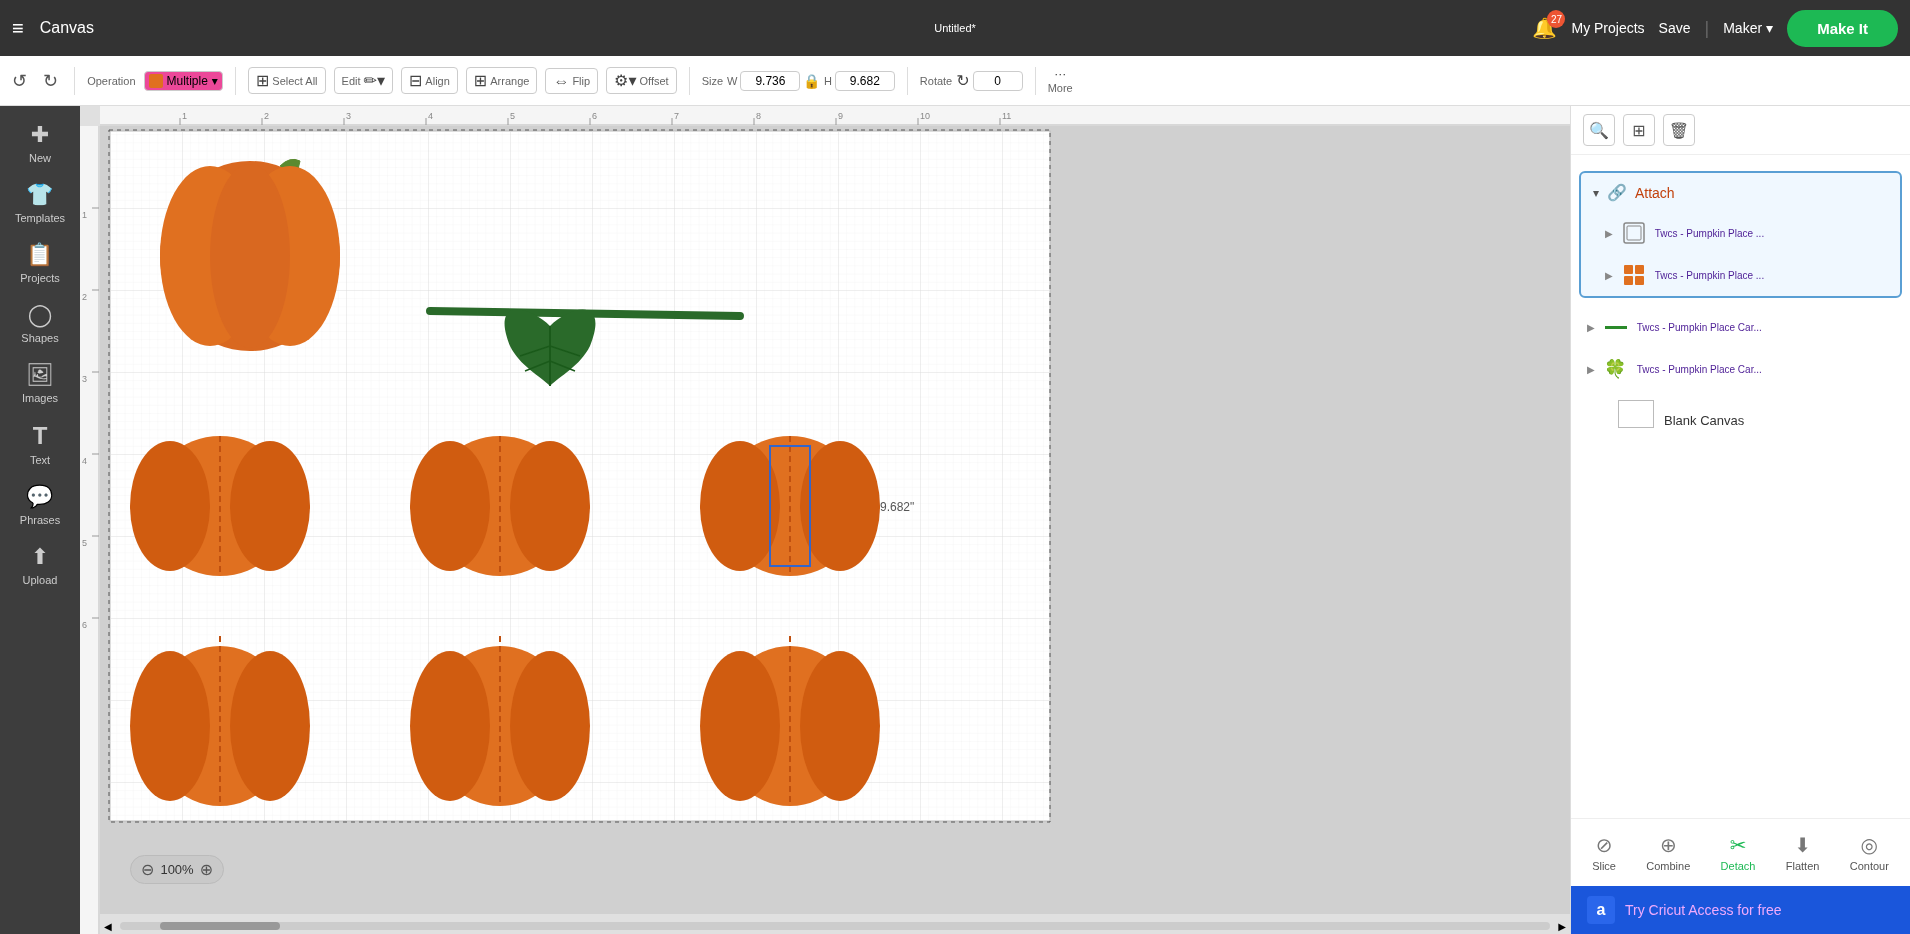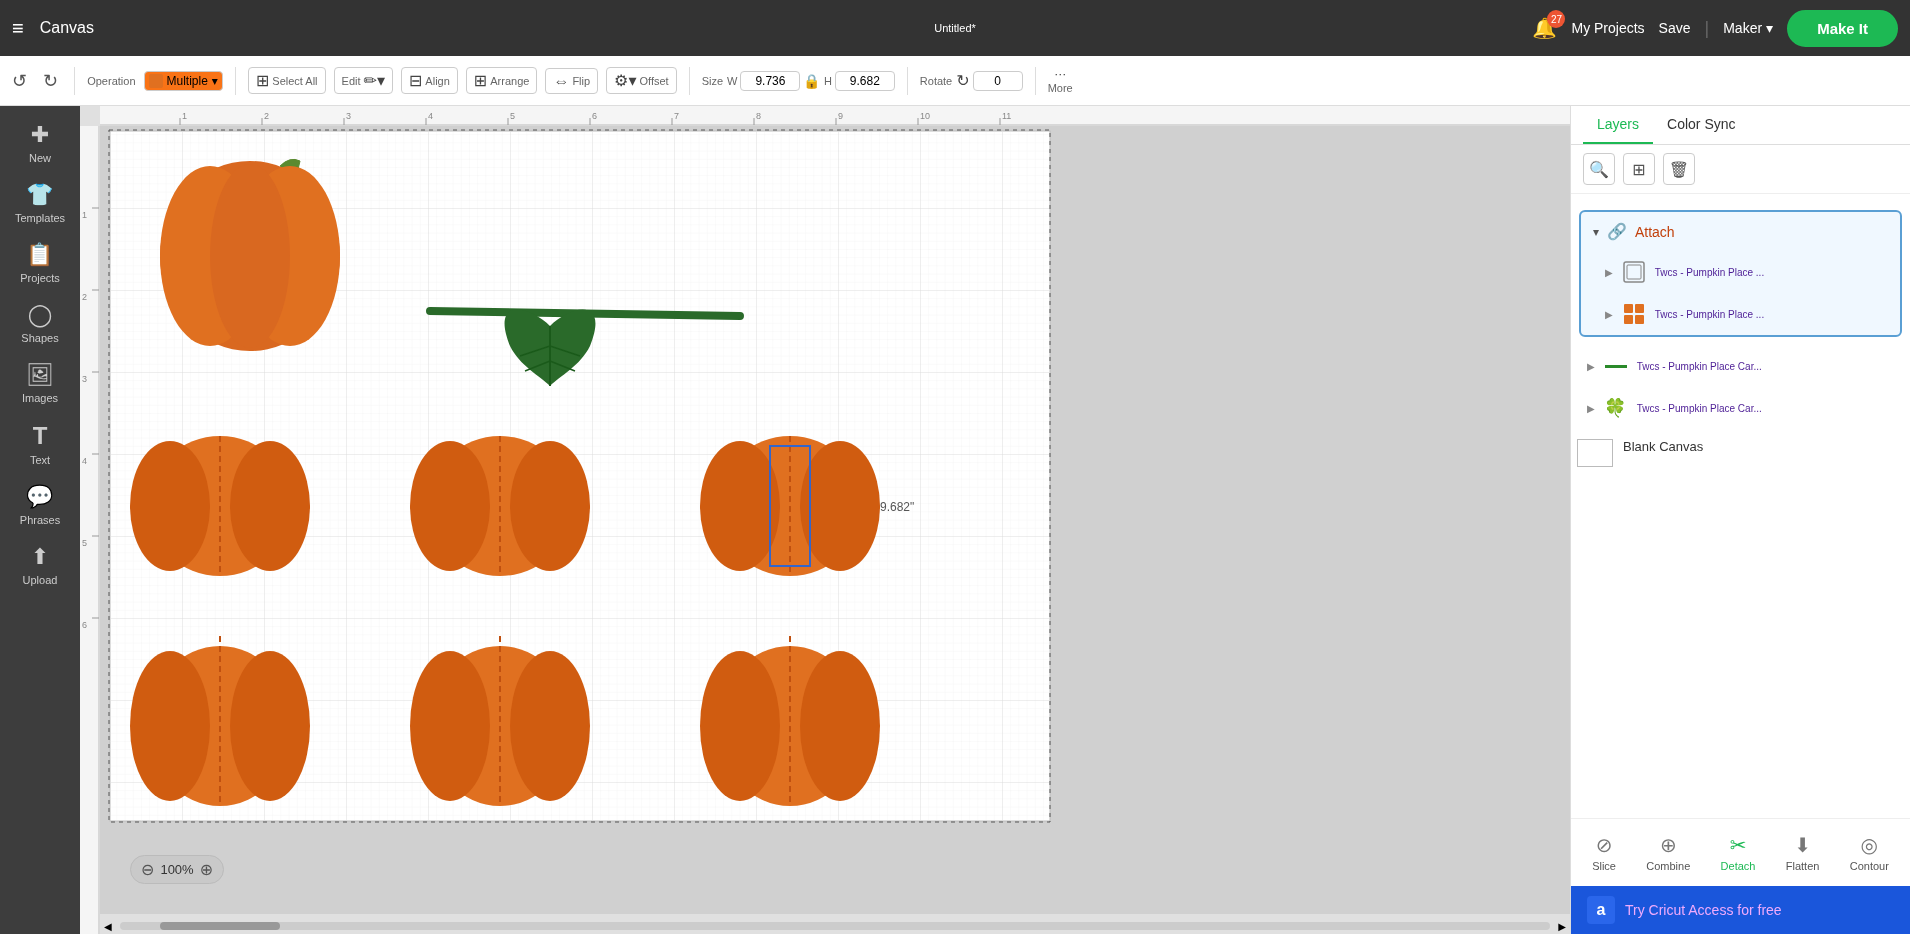--- a/index.html
+++ b/index.html
@@ -22,21 +22,21 @@
     .make-it-btn { background: #1db954; color: white; border: 2px solid #1db954; border-radius: 24px; padding: 8px 28px; font-size: 15px; font-weight: 600; cursor: pointer; }
 
     
     #toolbar {
       width: 100%; height: 50px; background: #fff; display: flex; align-items: center; padding: 0 8px; gap: 8px; border-bottom: 1px solid #ddd; position: relative; z-index: 50;
     }
     .tb-undo, .tb-redo { font-size: 18px; color: #555; cursor: pointer; padding: 4px; }
     .tb-sep { width: 1px; height: 28px; background: #ddd; margin: 0 4px; }
     .tb-group { display: flex; align-items: center; gap: 4px; }
     .tb-label { font-size: 11px; color: #666; }
-    .tb-select { border: 1px solid #ccc; border-radius: 4px; padding: 2px 4px; font-size: 12px; display: flex; align-items: center; gap: 4px; cursor: pointer; background: #f97316; }
+    .tb-select { border: 1px solid #ccc; border-radius: 4px; padding: 2px 4px; font-size: 12px; display: flex; align-items: center; gap: 4px; cursor: pointer; background: #ec4899; }
     .tb-color-dot { width: 14px; height: 14px; background: #e07020; border-radius: 2px; }
     .tb-btn { border: 1px solid #ccc; border-radius: 4px; padding: 3px 7px; font-size: 12px; cursor: pointer; background: white; display: flex; align-items: center; gap: 3px; }
     .tb-icon { font-size: 16px; color: #444; }
     .tb-num-input { border: 1px solid #ccc; border-radius: 4px; width: 60px; padding: 2px 4px; font-size: 12px; text-align: center; }
     .lock-icon { font-size: 14px; color: #666; }
     .rotate-input { width: 50px; border: 1px solid #ccc; border-radius: 4px; padding: 2px 4px; font-size: 12px; text-align: center; }
     .more-btn { font-size: 12px; color: #333; cursor: pointer; display: flex; flex-direction: column; align-items: center; gap: 1px; }
 
     
     #main { display: flex; width: 100%; height: calc(934px - 56px - 50px); }
@@ -84,21 +84,21 @@
     .layer-chevron { font-size: 10px; color: #888; }
     .layer-thumb { width: 22px; height: 22px; display: flex; align-items: center; justify-content: center; }
     .layer-name { font-size: 10px; color: #4c1d95; }
     
     
     .layer-item { display: flex; align-items: center; padding: 10px 16px; gap: 10px; cursor: pointer; }
     .layer-line-icon { width: 22px; height: 3px; background: #2a8a2a; display: inline-block; }
     .layer-leaf-icon { font-size: 18px; color: #2a6e2a; }
     
     
-    .blank-canvas-row { display: flex; align-items: flex-start; padding: 10px 6px; gap: 10px; }
+    .blank-canvas-row { display: flex; align-items: flex-end; padding: 10px 6px; gap: 10px; margin-left: 41px; }
     .blank-canvas-thumb { width: 36px; height: 28px; border: 1px solid #bbb; background: white; }
     .blank-canvas-label { font-size: 13px; color: #333; }
     
     
     #panel-actions { display: flex; align-items: center; justify-content: space-around; padding: 10px 8px; border-top: 1px solid #eee; gap: 4px; }
     .action-btn { display: flex; flex-direction: column; align-items: center; gap: 3px; cursor: pointer; padding: 4px 8px; border-radius: 4px; }
     .action-btn.active .ab-icon { color: #1db954; }
     .ab-icon { font-size: 20px; color: #777; }
     .ab-label { font-size: 11px; color: #555; }
     .action-btn.active .ab-label { color: #1db954; }
@@ -385,24 +385,20 @@
       <div style="font-size:10px;padding:0 4px;cursor:pointer;">◀</div>
       <div id="hscroll-track">
         <div id="hscroll-thumb"></div>
       </div>
       <div style="font-size:10px;padding:0 4px;cursor:pointer;">▶</div>
     </div>
   </div>
 
   <div id="rightpanel">
 
-    <div id="panel-tabs">
-      <div class="panel-tab active">Layers</div>
-      <div class="panel-tab">Color Sync</div>
-    </div>
 
     <div id="panel-toolbar">
       <div class="panel-tool-btn">🔍</div>
       <div class="panel-tool-btn">⊞</div>
       <div class="panel-tool-btn">🗑</div>
     </div>
 
     <div id="layers-list">
 
       <div class="attach-group">

